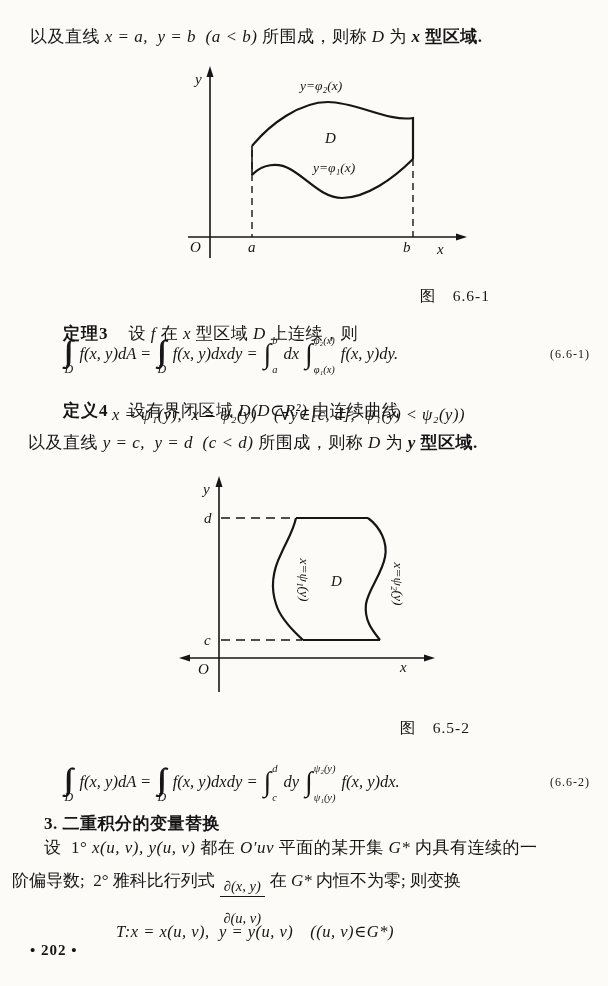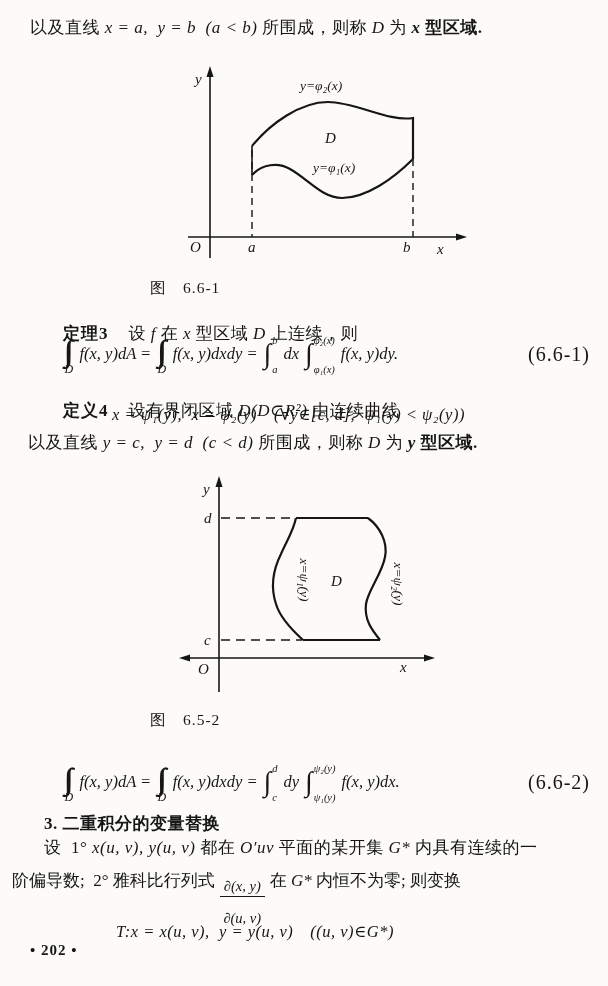--- a/index.html
+++ b/index.html
@@ -7,53 +7,53 @@
     position:relative;width:608px;height:986px;background:#fcfbf8;color:#161616;
     font-family:"Liberation Serif","DejaVu Serif",serif;overflow:hidden;
     margin:0 auto;
   }
   .abs{position:absolute;}
   .cnline{font-size:17px;letter-spacing:0.5px;white-space:pre;}
   .seg.m{font-style:italic;}
   .seg.mb{font-style:italic;font-weight:bold;}
   .seg.cnb{font-weight:bold;}
   .head{font-weight:bold;margin-right:20px;letter-spacing:1px;}
-  .caption{font-size:15.5px;text-align:left;letter-spacing:1px;}
+  .caption{font-size:15.5px;text-align:right;letter-spacing:1px;margin-top:8px;}
   
   .eqrow{display:flex;align-items:center;font-size:16.5px;font-style:italic;}
   .ii{display:inline-flex;flex-direction:column;align-items:center;margin:0 2px;}
   .ii-g{font-style:normal;font-size:30px;line-height:32px;white-space:nowrap;}
   .ii-g .ov{margin-left:-7px;}
   .ii-s{font-size:12px;line-height:10px;margin-top:-3px;font-style:italic;}
   .iw{display:inline-flex;align-items:center;margin:0 2px;}
   .iw-g{font-style:normal;font-size:28px;line-height:36px;}
   .iw-l{display:inline-flex;flex-direction:column;justify-content:space-between;
         height:40px;font-size:10.5px;font-style:italic;margin-left:1px;
         transform:translateY(1px);line-height:11px;white-space:nowrap;}
   .mt{margin:0 4px;white-space:pre;}
   .eqtag{position:absolute;right:4px;top:50%;transform:translateY(-50%);
-         font-style:normal;font-size:20px;letter-spacing:1px;}
+         font-style:normal;font-size:12px;letter-spacing:1px;}
   
   .fracline{display:flex;align-items:center;font-size:17px;white-space:pre;}
   .frac{display:inline-flex;flex-direction:column;align-items:center;
         font-style:italic;font-size:14.5px;line-height:17px;margin:0 5px;}
   .frac .num{padding:0 4px 1px;border-bottom:1.5px solid #161616;margin-top:44px;}
   .frac .den{padding-top:13px;}
   .ftext{font-family:"Liberation Serif","DejaVu Serif",serif;font-style:italic;
          font-size:15px;fill:#161616;}
   .fsmall{font-size:13.5px;}
   .pagenum{font-weight:bold;font-size:15px;letter-spacing:1px;}
   svg .ln{stroke:#161616;fill:none;}
 </style>
 </head>
 <body>
 
 <div class="page">
 
-  <div class="abs cnline" style="left:30px;top:16px;width:570px;"><span class="seg cn">以及直线 </span><span class="seg m">x = a,  y = b  (a &lt; b)</span><span class="seg cn"> 所围成，则称 </span><span class="seg m">D</span><span class="seg cn"> 为 </span><span class="seg mb">x</span><span class="seg cnb"> 型区域.</span></div>
+  <div class="abs cnline" style="left:30px;top:25px;width:570px;"><span class="seg cn">以及直线 </span><span class="seg m">x = a,  y = b  (a &lt; b)</span><span class="seg cn"> 所围成，则称 </span><span class="seg m">D</span><span class="seg cn"> 为 </span><span class="seg mb">x</span><span class="seg cnb"> 型区域.</span></div>
 
   <svg class="abs" style="left:150px;top:58px;" width="340" height="205" viewBox="0 0 340 205">
 
     <line class="ln" x1="60" y1="13" x2="60" y2="200" stroke-width="1.6"></line>
     <polygon points="56.5,19 60,8 63.5,19" fill="#161616"></polygon>
     <line class="ln" x1="38" y1="179" x2="310" y2="179" stroke-width="1.6"></line>
     <polygon points="306,175.5 317,179 306,182.5" fill="#161616"></polygon>
 
     <line class="ln" x1="102" y1="92" x2="102" y2="179" stroke-width="1.4" stroke-dasharray="7 5"></line>
     <line class="ln" x1="263" y1="101" x2="263" y2="179" stroke-width="1.4" stroke-dasharray="7 5"></line>

